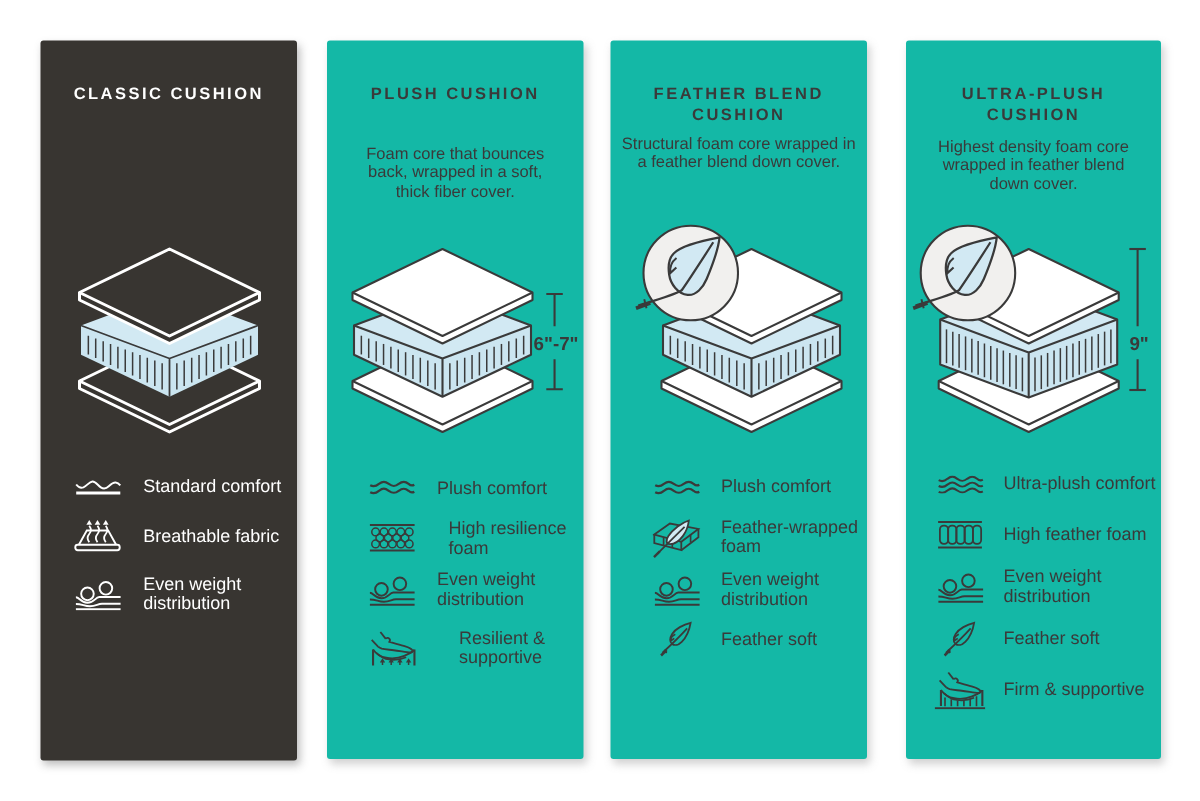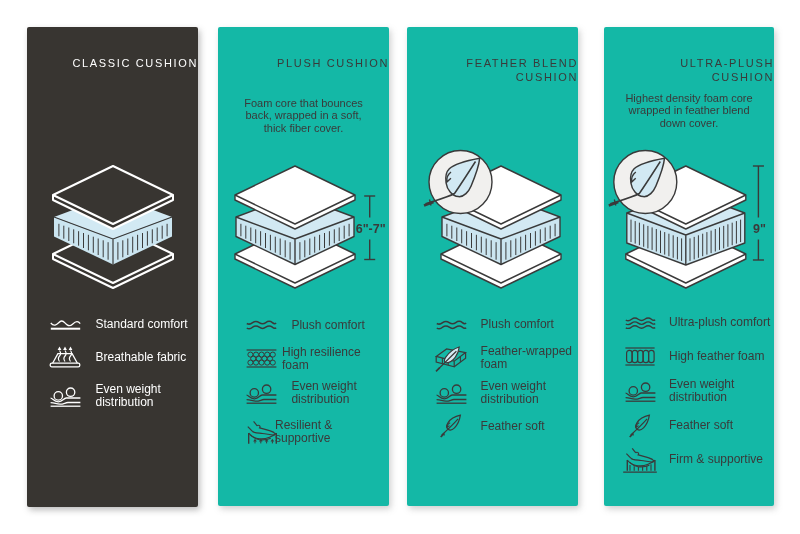--- a/index.html
+++ b/index.html
@@ -1,21 +1,21 @@
 <!DOCTYPE html>
 <html><head><meta charset="utf-8">
 <style>
 *{margin:0;padding:0;box-sizing:border-box}
 html,body{width:800px;height:534px;background:#fff;overflow:hidden;
   font-family:"Liberation Sans",sans-serif;-webkit-font-smoothing:antialiased}
 .stage{position:relative;width:800px;height:534px}
 .card{position:absolute;top:27px;height:479px;border-radius:2px}
 .dark{background:#383531;color:#fff;height:480px;box-shadow:2px 3px 6px rgba(90,90,90,.4)}
 .light{background:#14b8a6;color:#3a3a3a;box-shadow:2px 3px 6px rgba(120,120,120,.35)}
-.title{position:absolute;top:30px;left:0;right:0;text-align:right;font-weight:normal;
+.title{position:absolute;top:30px;left:0;right:0;text-align:center;font-weight:bold;
   font-size:11px;letter-spacing:1.65px;line-height:13.5px}
 .sub{position:absolute;left:4px;right:4px;text-align:center;font-size:11px;line-height:12.4px}
 .ic{position:absolute}
 .ftext{position:absolute;font-size:12px;line-height:13px}
 .cushion{display:block}
 </style></head>
 <body>
 <svg width="0" height="0" style="position:absolute">
     <defs>
       <symbol id="wave1" viewBox="0 0 31 11" overflow="visible">
@@ -229,32 +229,33 @@
           <text x="152.7" y="91.0" text-anchor="middle" font-family="Liberation Sans, sans-serif" font-size="12.5" font-weight="bold" fill="#3a3a3a">6"-7"</text>
         </svg>
       </div>
       <svg class="ic" style="left:28.0px;top:293.0px;color:#3a3a3a" width="31" height="10">
         <use href="#wave2"></use>
       </svg>
       <div class="ftext" style="left:73.4px;top:291.5px">Plush comfort</div>
       <svg class="ic" style="left:28.0px;top:322.0px;color:#3a3a3a" width="31" height="19">
         <use href="#honey"></use>
       </svg>
-      <div class="ftext" style="left:64px;top:318.5px">High resilience<br>foam</div>
+      <div class="ftext" style="left:81px;top:318.5px">High resilience<br>foam</div>
       <svg class="ic" style="left:28.0px;top:355.0px;color:#3a3a3a" width="31" height="22">
         <use href="#circles"></use>
       </svg>
       <div class="ftext" style="left:73.4px;top:353.0px">Even weight<br>distribution</div>
       <svg class="ic" style="left:27.0px;top:392.5px;color:#3a3a3a" width="33" height="24">
         <use href="#hand"></use>
       </svg>
-      <div class="ftext" style="left:57px;top:391.5px">Resilient &amp;<br>supportive</div>
+      <div class="ftext" style="left:88px;top:391.5px">Resilient &amp;<br>supportive</div>
     </div>
 <div class="card light" style="left:407px;width:171px">
       <div class="title">FEATHER BLEND<br>CUSHION</div>
+      <div class="sub" style="top:63px">Structural foam core wrapped in<br>a feather blend down cover.</div>
       <div style="position:absolute;left:0;top:115px">
         <svg class="cushion" width="171" height="170" viewBox="0 0 171 170">
           <path d="M34.0,112 L94.0,83 L154.0,112 L154.0,117 L94.0,146 L34.0,117 Z" fill="#ffffff" stroke="#3a3a3a" stroke-width="1.4" stroke-linejoin="round"></path>
           <path d="M34.0,112 L94.0,141 L154.0,112" fill="none" stroke="#3a3a3a" stroke-width="1.4" stroke-linejoin="round"></path>
           <path d="M94.0,53 L153.0,75 L94.0,97 L35.0,75 Z" fill="#d2e9f3"></path>
           <path d="M35.0,75 L94.0,97 L94.0,122.5 L35.0,94.5 Z" fill="#cbe5f0"></path>
           <path d="M153.0,75 L94.0,97 L94.0,122.5 L153.0,94.5 Z" fill="#cbe5f0"></path>
           <g stroke="#3a3a3a" stroke-width="1.0">
             <line x1="39.9" y1="81.8" x2="39.9" y2="94.3"></line>
             <line x1="98.9" y1="100.2" x2="98.9" y2="117.7"></line>

